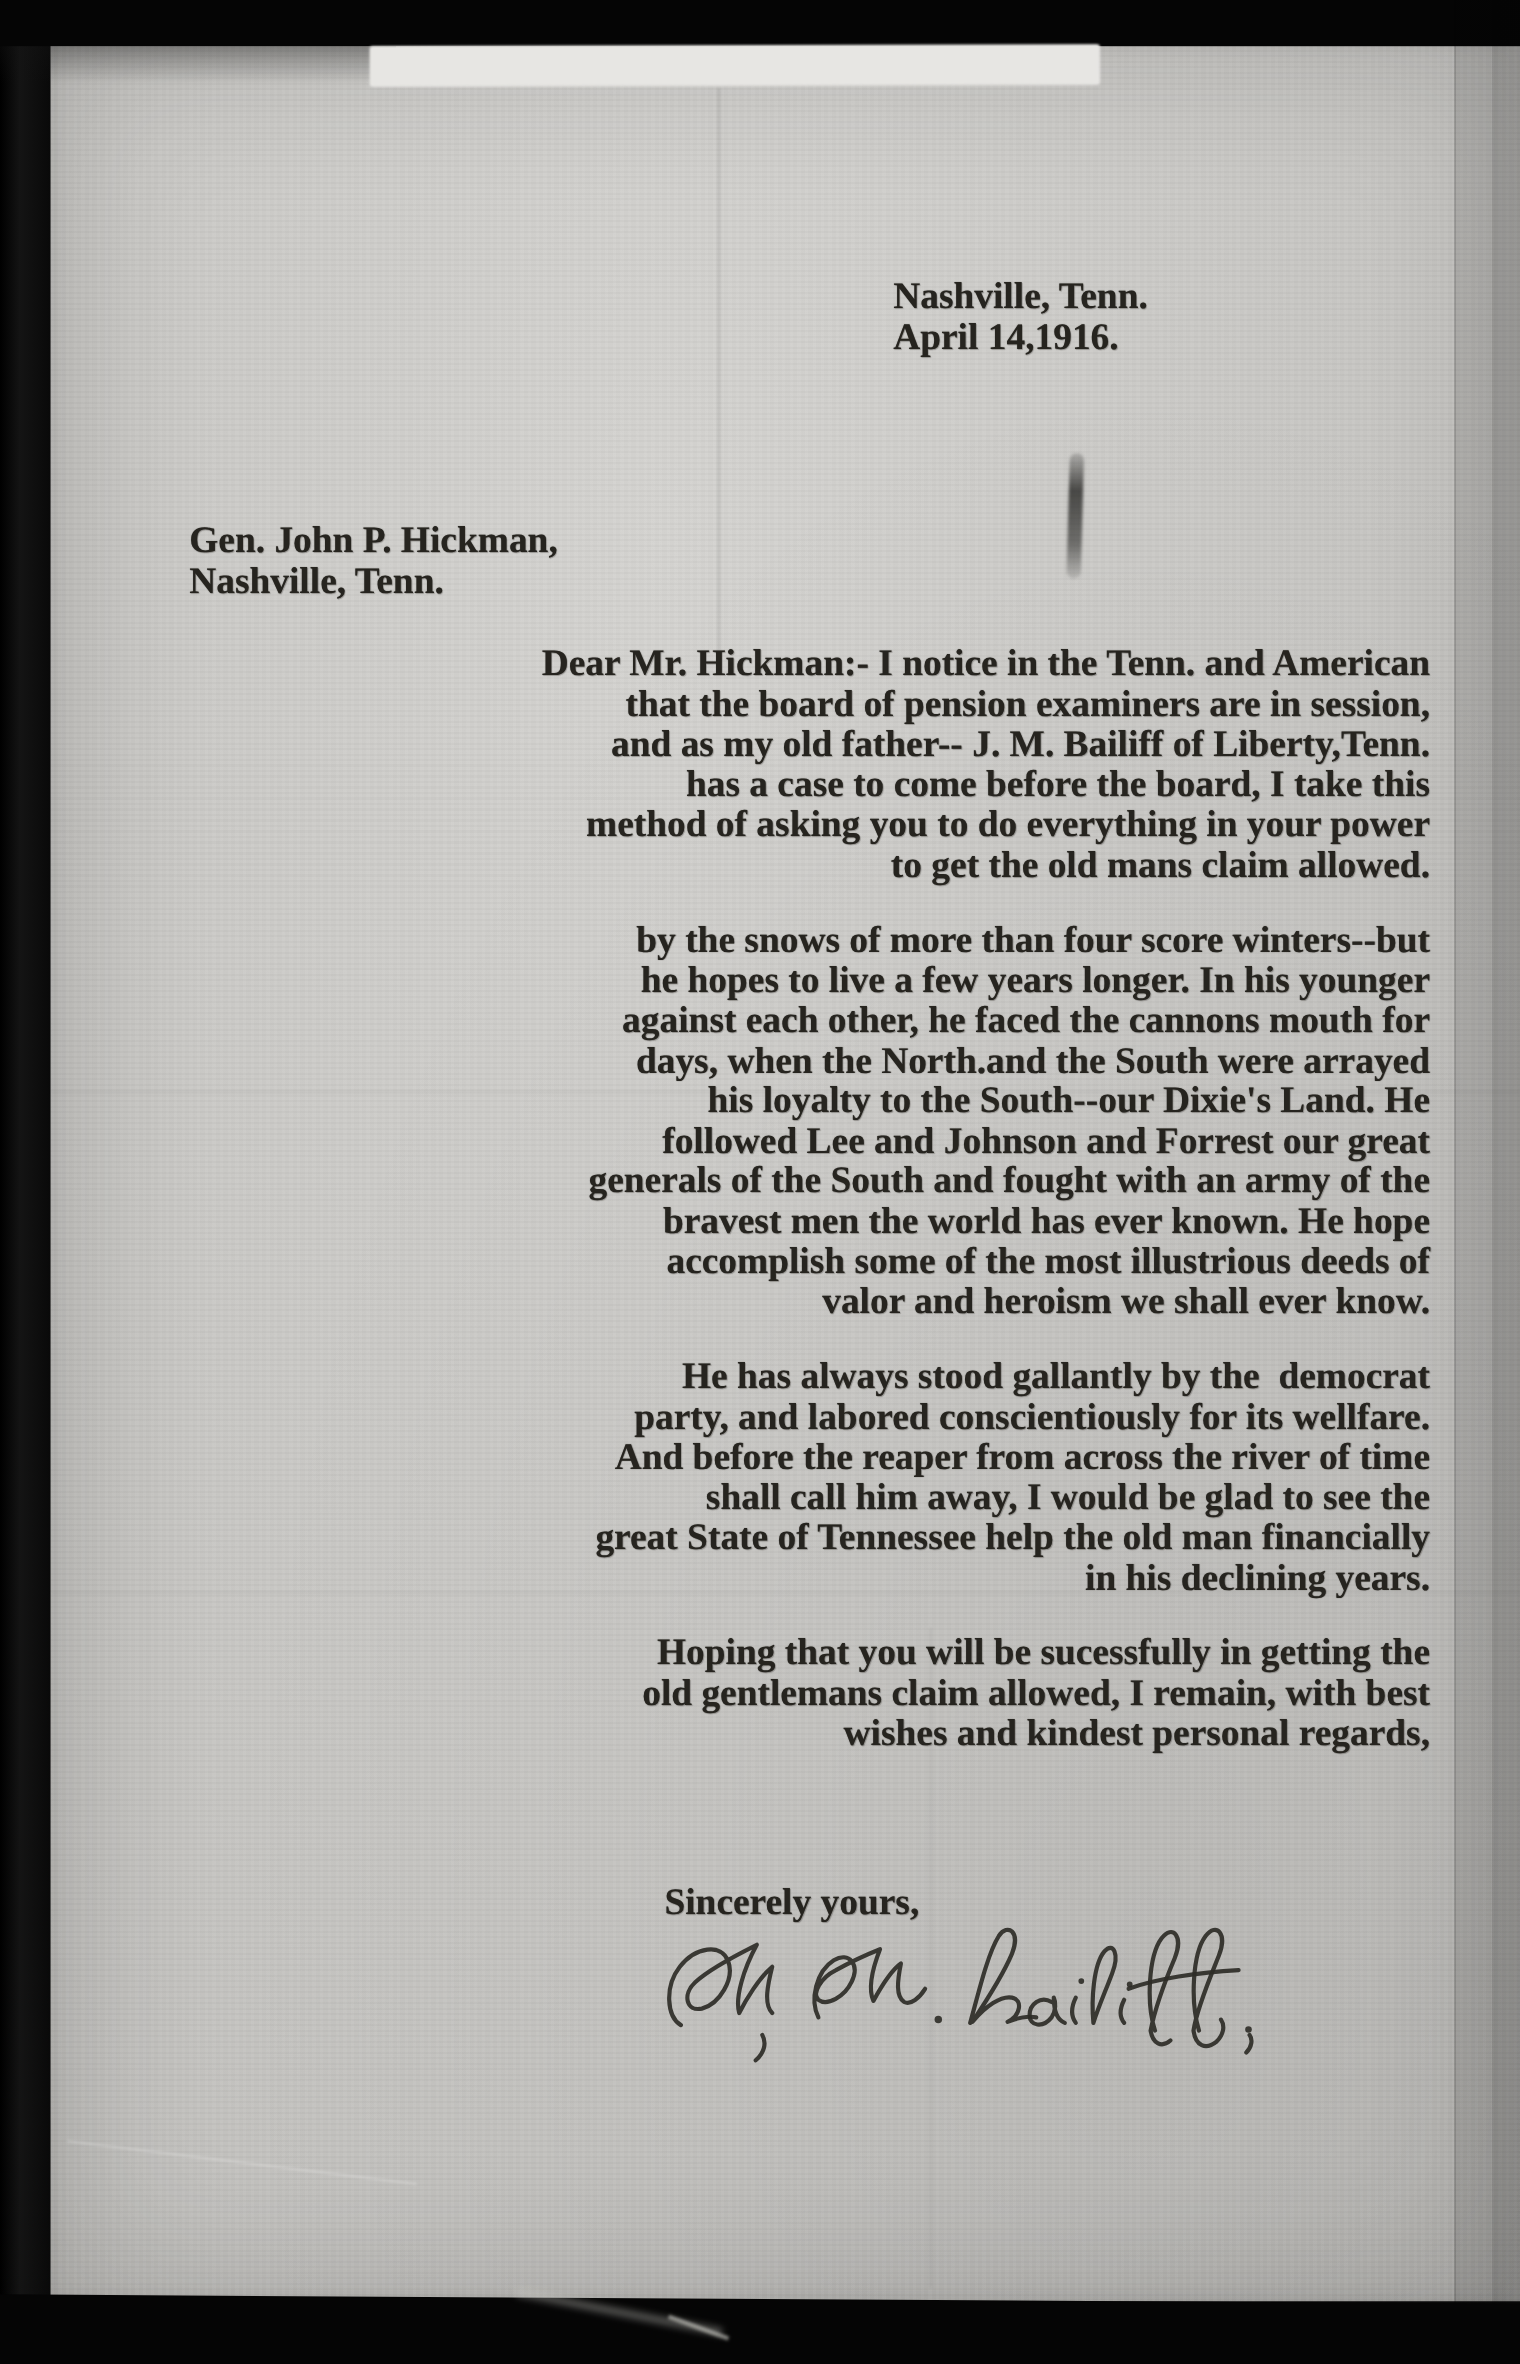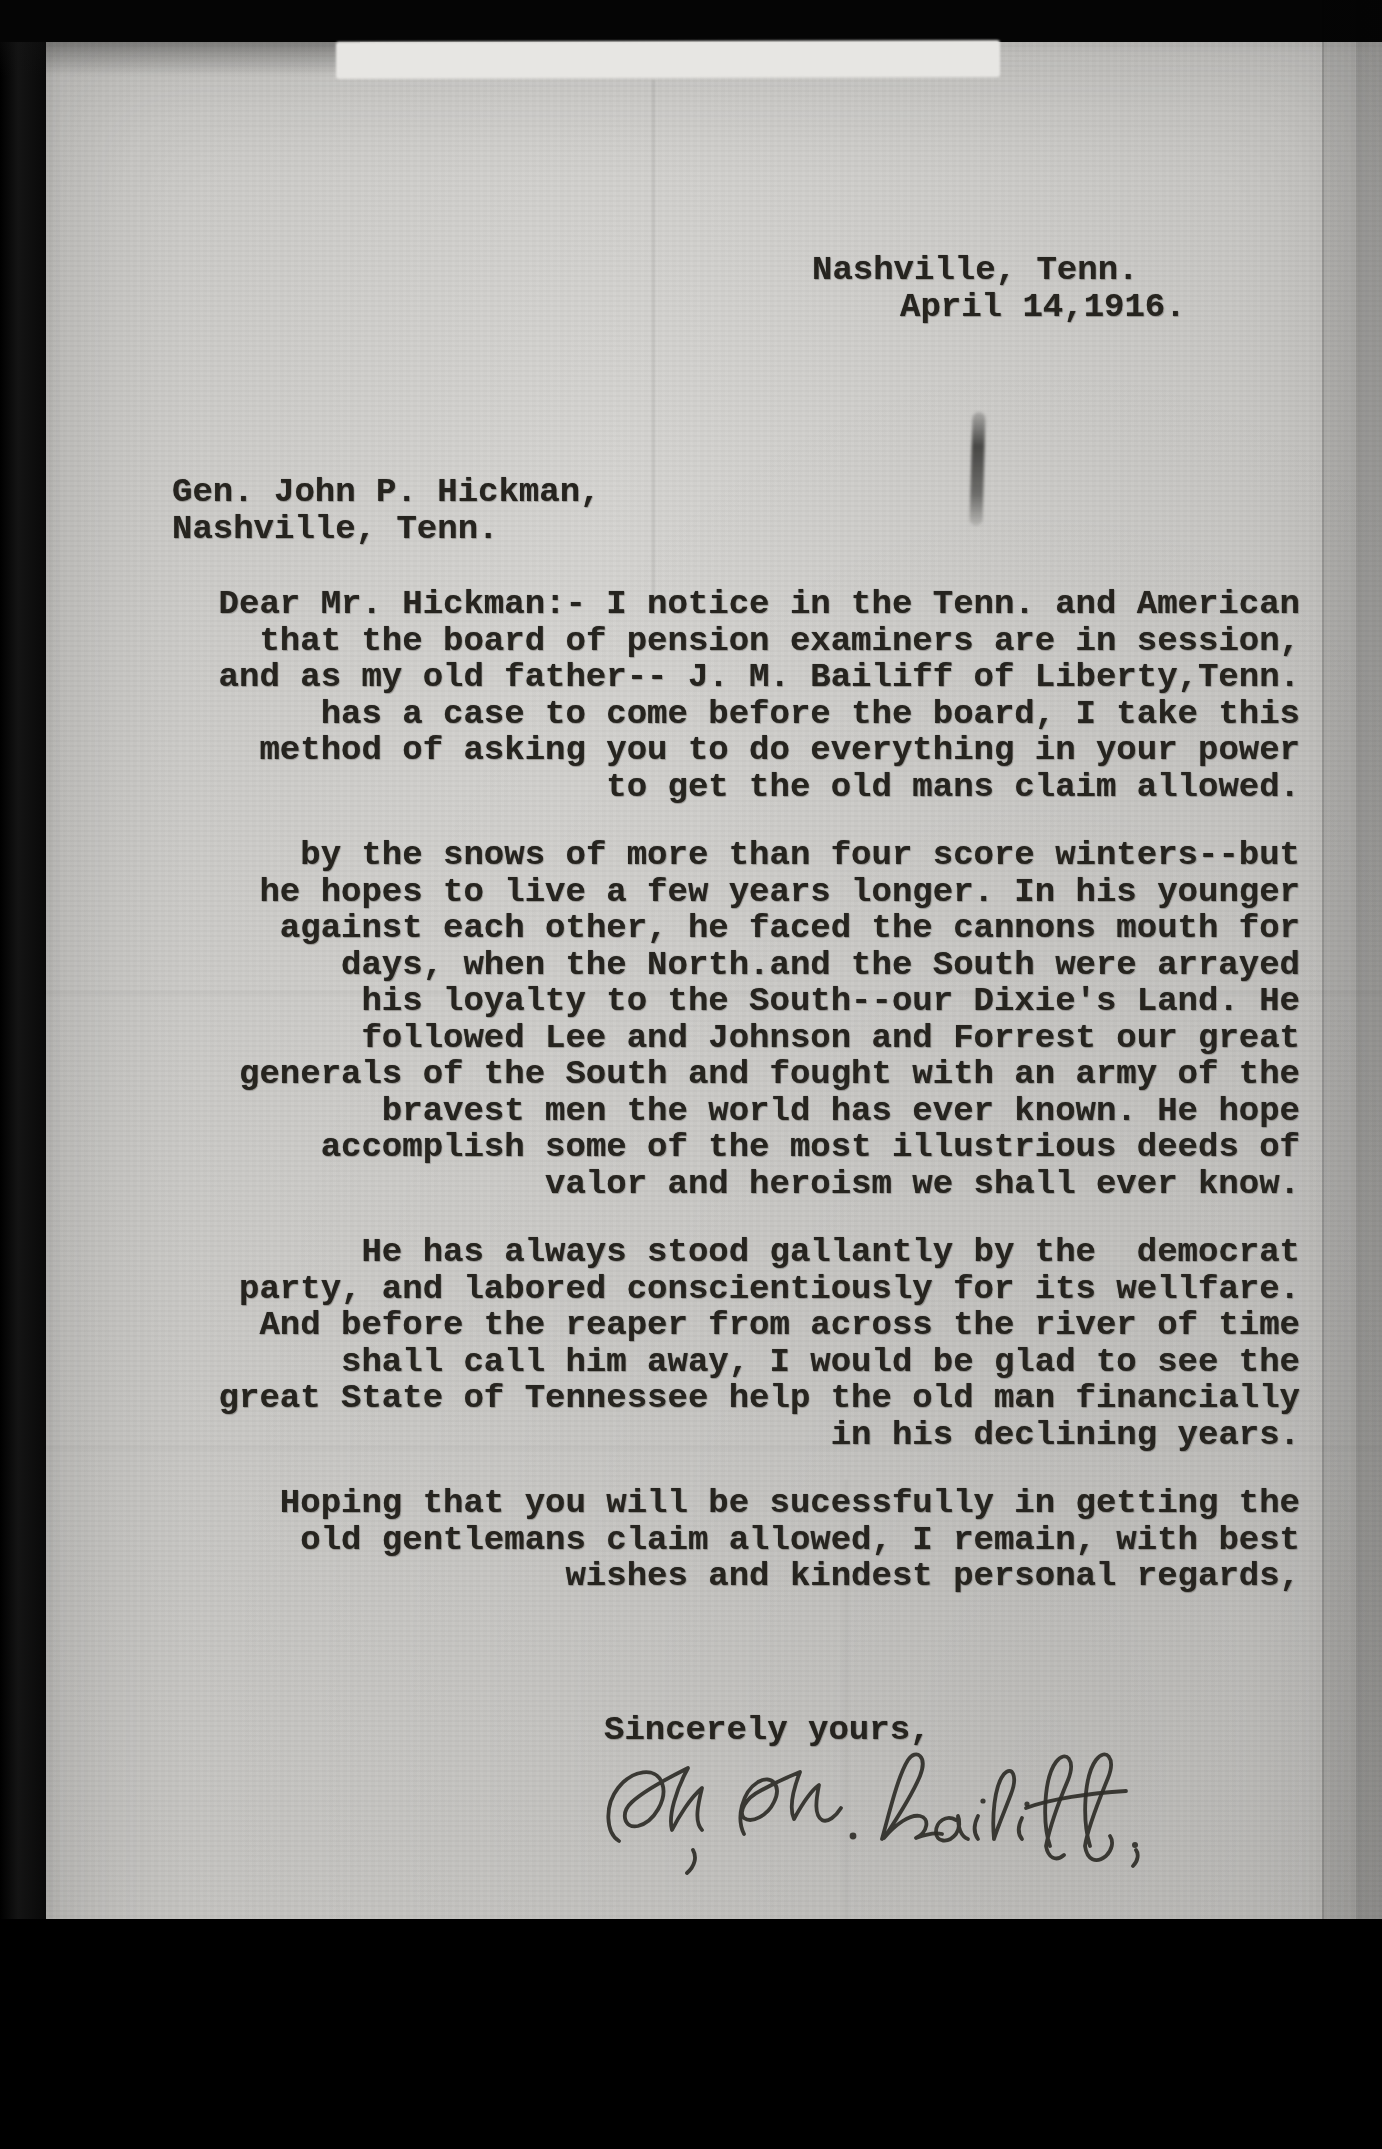--- a/index.html
+++ b/index.html
@@ -1,19 +1,19 @@
 <!DOCTYPE html>
 <html><head>
 <meta charset="utf-8">
 <style>
   html,body{margin:0;padding:0;background:#000;}
   .scan{
-    position:relative;width:1382px;height:1919px;overflow:hidden;
+    position:relative;width:1382px;height:2149px;overflow:hidden;
     background:linear-gradient(90deg,#000 0,#141414 18px,#090909 46px);
-    font-family:Liberation Mono, monospace;
+    font-family:Liberation Serif, serif;
   }
   .paper{
     position:absolute;left:46px;top:38px;width:1336px;height:2054px;
     background:
       radial-gradient(ellipse at 42% 22%, #d4d3d0 0%, #cac9c6 45%, #c2c1be 78%, #b7b6b3 100%);
     box-shadow:inset 0 0 140px rgba(0,0,0,.16), inset 0 0 18px rgba(0,0,0,.10);
   }
   .paper-texture{
     position:absolute;inset:0;
     background-image:
@@ -48,21 +48,21 @@
     background:linear-gradient(180deg,rgba(25,25,25,.18),rgba(28,28,26,.75) 30%,rgba(32,32,30,.55) 72%,rgba(40,40,38,.12));
     filter:blur(1.4px);transform:rotate(1.6deg);}
   .ink{
     position:absolute;inset:0;color:#26241f;
     font-size:34px;font-weight:700;line-height:36.5px;
     filter:blur(.35px);
     text-shadow:0 0 1px rgba(38,36,31,.55), .8px .9px .8px rgba(38,36,31,.28);
   }
   .line{white-space:pre;}
   .heading-block{position:absolute;left:812px;top:252px;}
-  .heading-date{margin-left:88px;}
+  .heading-date{}
   .recipient-block{position:absolute;left:172px;top:474px;}
   .body-block{position:absolute;left:170px;top:586px;width:1130px;}
   .para{margin:0 0 32px 0;text-align:right;}
   .valediction{position:absolute;left:604px;top:1712px;}
   .signature{position:absolute;left:598px;top:1738px;width:565px;height:160px;}
   .signature svg{display:block;width:100%;height:100%;filter:blur(.3px);}
   .signature path{fill:none;stroke:#2e2c27;stroke-width:3.8;stroke-linecap:round;stroke-linejoin:round;opacity:.92;}
   .signature .dotfill{fill:#2e2c27;stroke:none;opacity:.9;}
 </style>
 </head>

